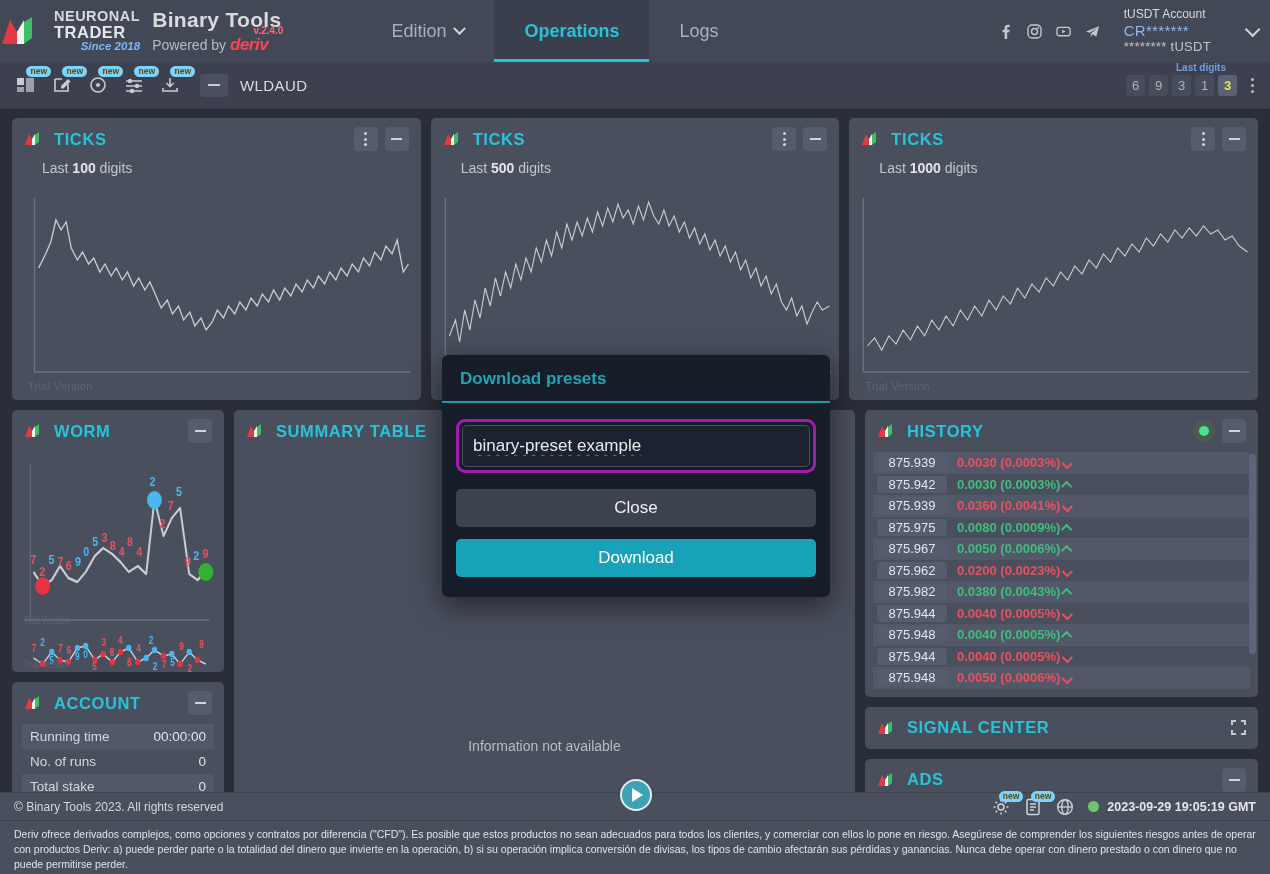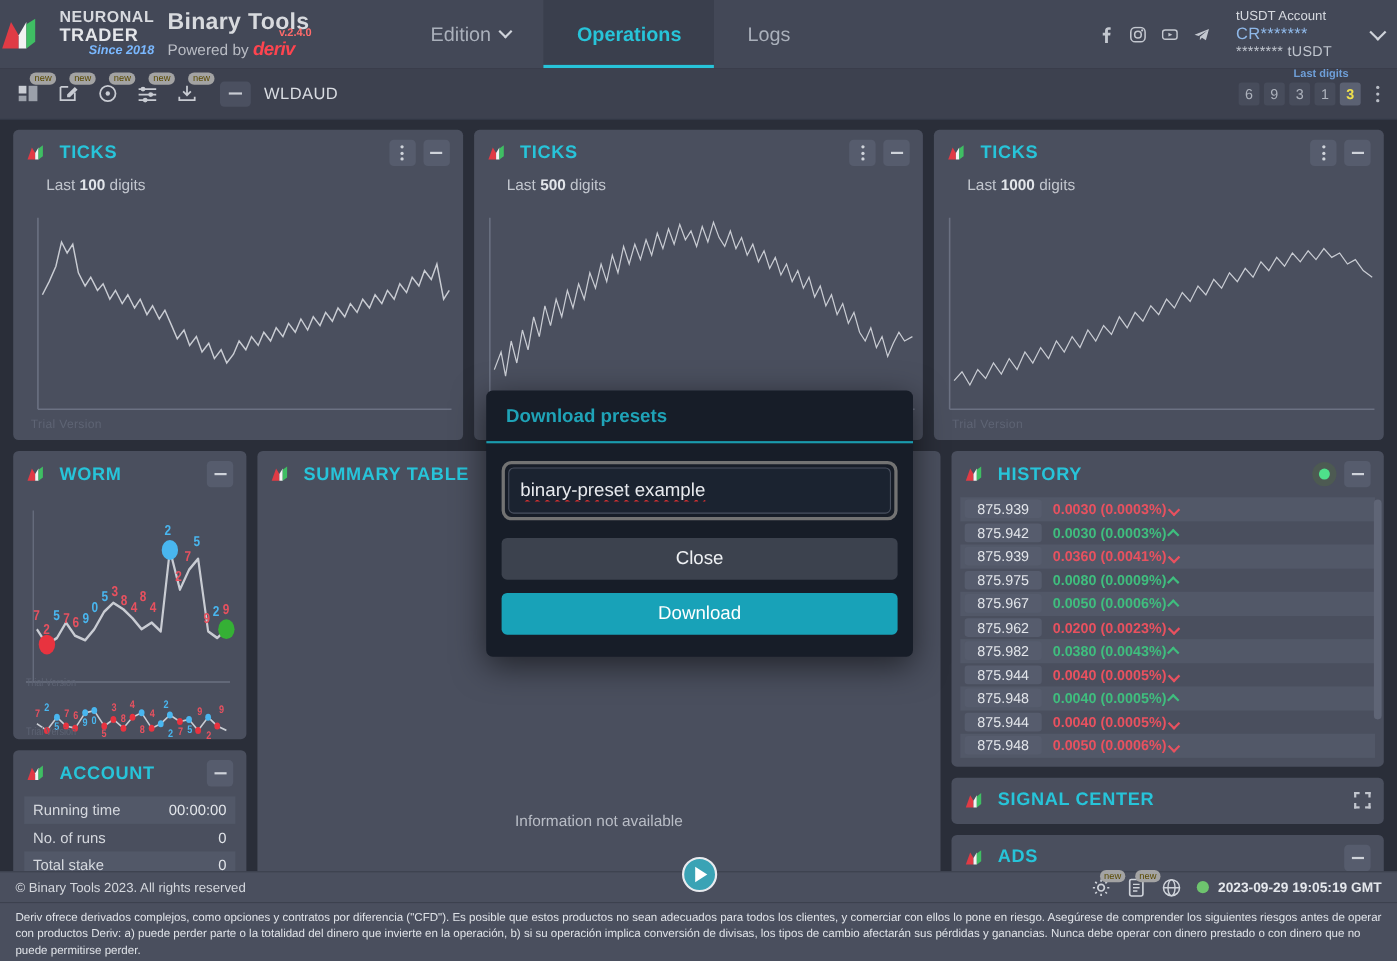--- a/index.html
+++ b/index.html
@@ -53,21 +53,21 @@
   
   .toolbar {
     height: 47px; background: #3d414f;
     display: flex; align-items: center; padding: 0 14px;
     position: relative; border-bottom: 1px solid #343846;
   }
   .tb-icons { display: flex; align-items: center; gap: 12px; }
   .tb-ic { position: relative; width: 24px; height: 24px; color: #c9ccd3; cursor: pointer; display:flex; align-items:center; justify-content:center;}
   .newbadge {
     position: absolute; top: -7px; right: -13px;
-    background: #a3a3a3; color: #5a4a00; font-size: 8.5px; font-weight: normal;
+    background: #7dd3fc; color: #5a4a00; font-size: 8.5px; font-weight: bold;
     border-radius: 6px; padding: 1px 4px; line-height: 1.1;
   }
   .sym-minus {
     width: 28px; height: 23px; background: #4b5060; border-radius: 4px;
     display: flex; align-items: center; justify-content: center;
     margin-left: 18px; cursor: pointer;
   }
   .sym-minus i { width: 12px; height: 2px; background: #c9ccd3; display: block; }
   .symbol { font-size: 15px; color: #d9dce2; margin-left: 12px; letter-spacing: .4px; }
 
@@ -154,21 +154,21 @@
   .modal-backdrop { position: absolute; inset: 0; }
   .modal {
     position: absolute; left: 442px; top: 355px; width: 388px;
     background: #171d28; border-radius: 6px; box-shadow: 0 8px 30px rgba(0,0,0,.55);
     overflow: hidden;
   }
   .modal-head { padding: 14px 18px 12px; border-bottom: 2px solid #1a9aac; }
   .modal-title { color: #1fa3b7; font-size: 17px; font-weight: bold; }
   .modal-body { padding: 16px 14px 0; }
   .modal-input-wrap {
-    border: 3px solid #737373; border-radius: 9px; padding: 3px;
+    border: 3px solid #a21caf; border-radius: 9px; padding: 3px;
   }
   .modal-input {
     width: 100%; background: #1b2330; border: 1px solid #4a5160; border-radius: 5px;
     color: #e8eaee; font-size: 17px; padding: 10px 10px; outline: none;
     font-family: "Liberation Sans", sans-serif;
     text-decoration: underline; text-decoration-color: #e03030;
     text-decoration-style: wavy; text-decoration-skip-ink: none;
     text-underline-offset: 3px;
   }
   .modal-foot { display: flex; justify-content: flex-end; gap: 12px; padding: 16px 14px 20px; flex-direction: column; }

